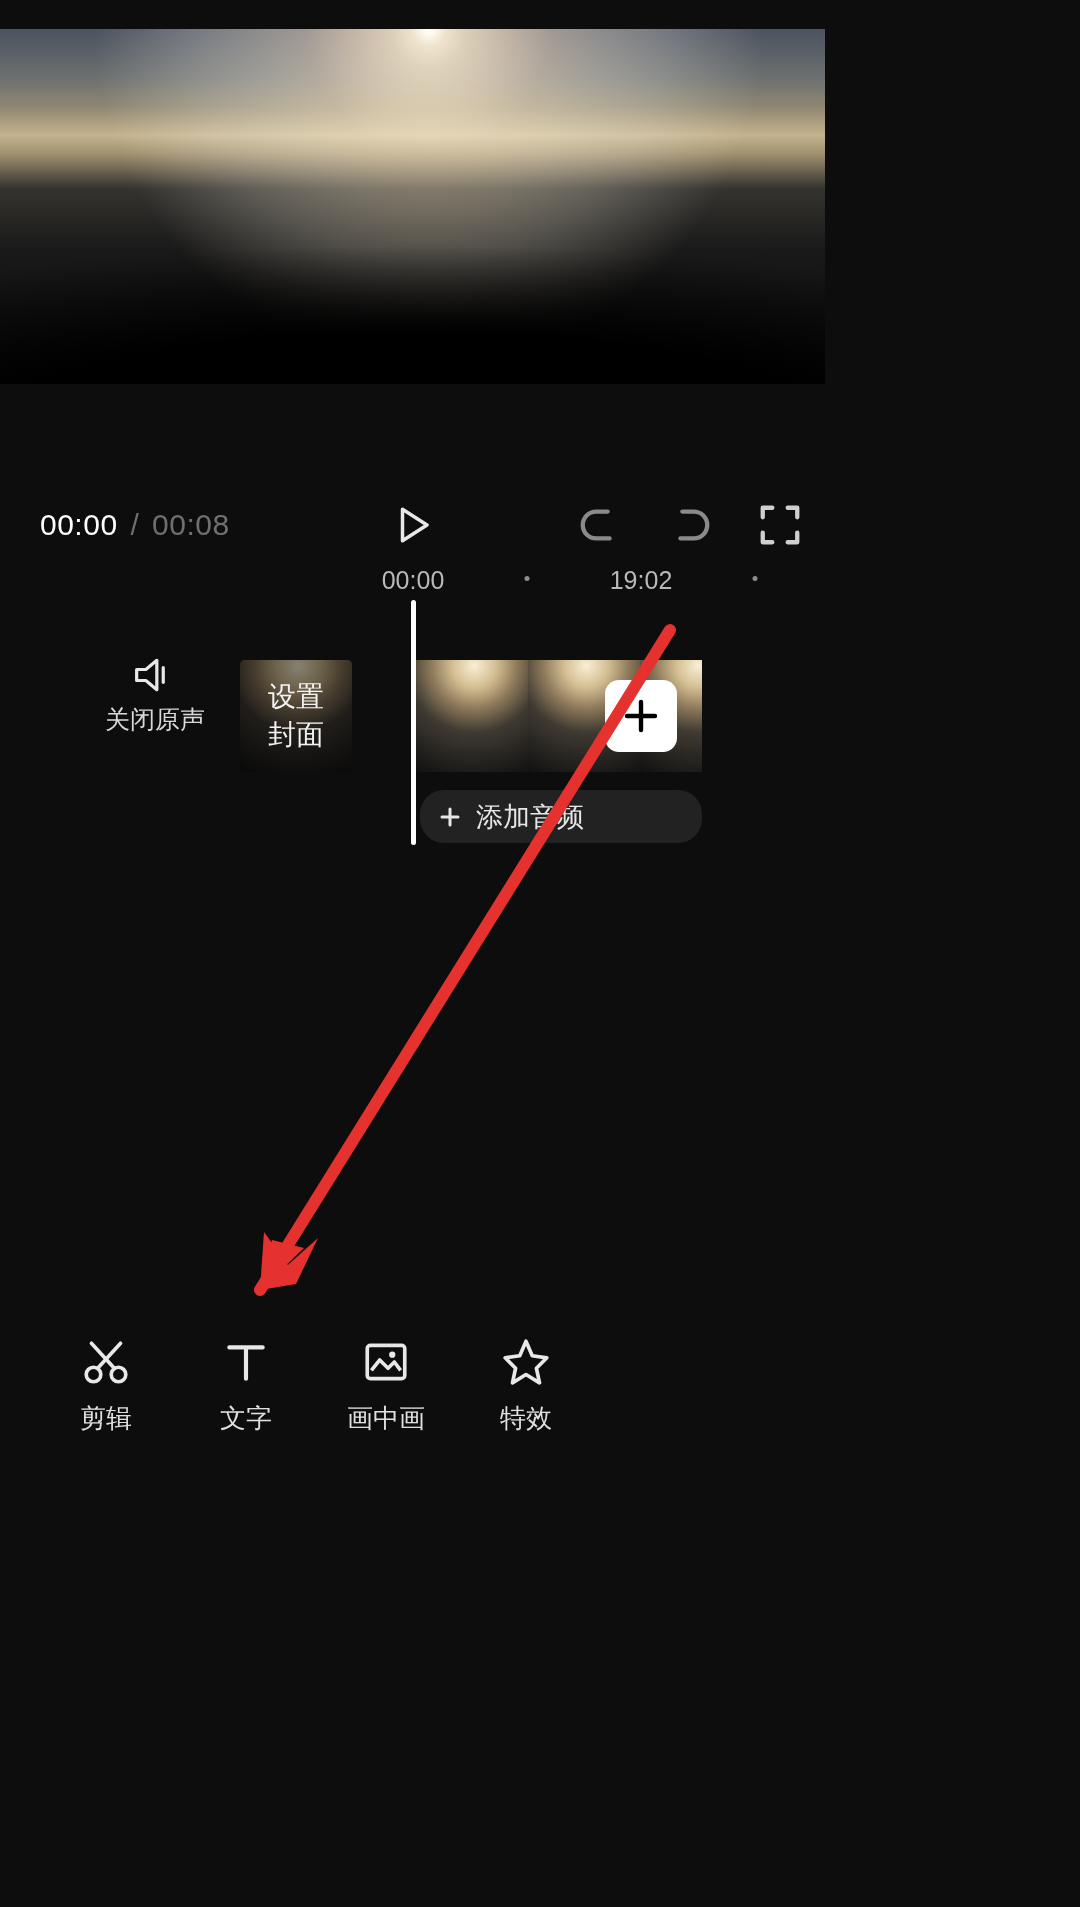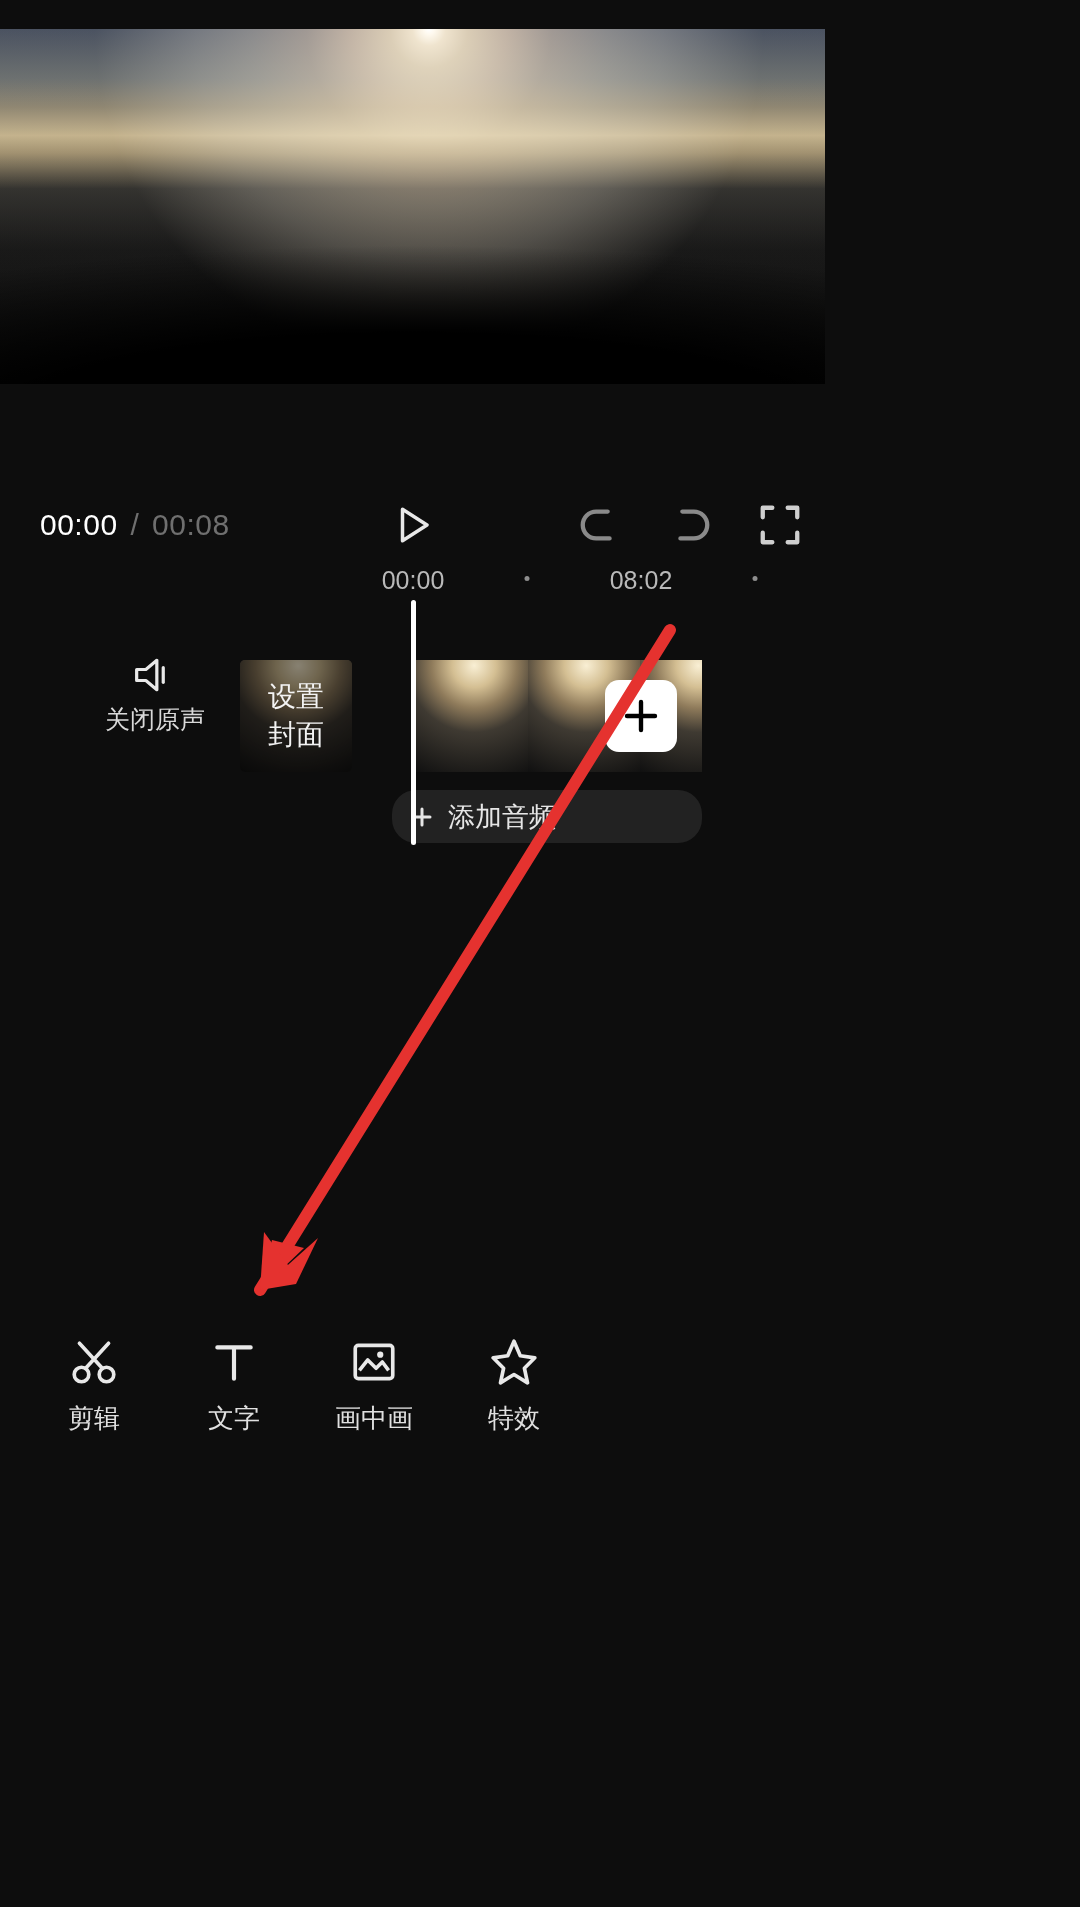--- a/index.html
+++ b/index.html
@@ -112,37 +112,37 @@
   }
 
   .add-clip{
     position:absolute; right:25px; top:80px; width:72px; height:72px;
     background:#ffffff; border-radius:14px; display:flex;
     align-items:center; justify-content:center; color:#000; cursor:pointer;
   }
   .add-clip svg{ width:42px; height:42px; }
 
   .audio-track{
-    position:absolute; left:392px; top:190px; right:0; height:53px;
+    position:absolute; left:420px; top:190px; right:0; height:53px;
     background:#222222; display:flex; align-items:center;
     padding-left:18px; gap:14px; cursor:pointer;
     color:#e6e6e6; font-size:27px;border-radius:24px;
   }
   .audio-track span svg{ width:24px;height:24px; display:block;}
 
   
   .arrow{
     position:absolute; left:200px; top:620px; width:500px; height:700px;
     pointer-events:none;
   }
   .arrow svg{ width:100%; height:100%; overflow:visible; }
 
   
   .toolbar{
-    position:absolute; left:4px; bottom:0; width:825px; height:140px;
+    position:absolute; left:16px; bottom:0; width:825px; height:140px;
     display:flex; align-items:center;
   }
   .tool{
     flex:0 0 140px; height:100%; display:flex; flex-direction:column;
     align-items:center; justify-content:center; gap:14px; cursor:pointer;
     color:#e8e8e8;
   }
   .tool:first-child{ margin-left:20px; }
   .tool .ic{ width:50px; height:50px; }
   .tool .ic svg{ width:100%; height:100%; display:block; }
@@ -181,21 +181,21 @@
     <div class="ticon fs">
       <svg viewBox="0 0 48 48">
         <path d="M6 16 V6 H16 M32 6 H42 V16 M42 32 V42 H32 M16 42 H6 V32" fill="none" stroke="currentColor" stroke-width="4.5" stroke-linecap="round" stroke-linejoin="round"></path>
       </svg>
     </div>
   </div>
 </div>
 
 <div class="ruler">
   <span style="left:413px">00:00</span>
-  <span style="left:641px">08:02</span>
+  <span style="left:641px">19:02</span>
   <div class="dot" style="left:527px"></div>
   <div class="dot" style="left:755px"></div>
 </div>
 
 <div class="timeline">
 
   <div class="mute-wrap">
     <div class="icn">
       <svg viewBox="0 0 48 40">
         <path d="M4 14 H14 L26 4 V36 L14 26 H4 Z" fill="none" stroke="#e9e9e9" stroke-width="3.5" stroke-linejoin="round"></path>

